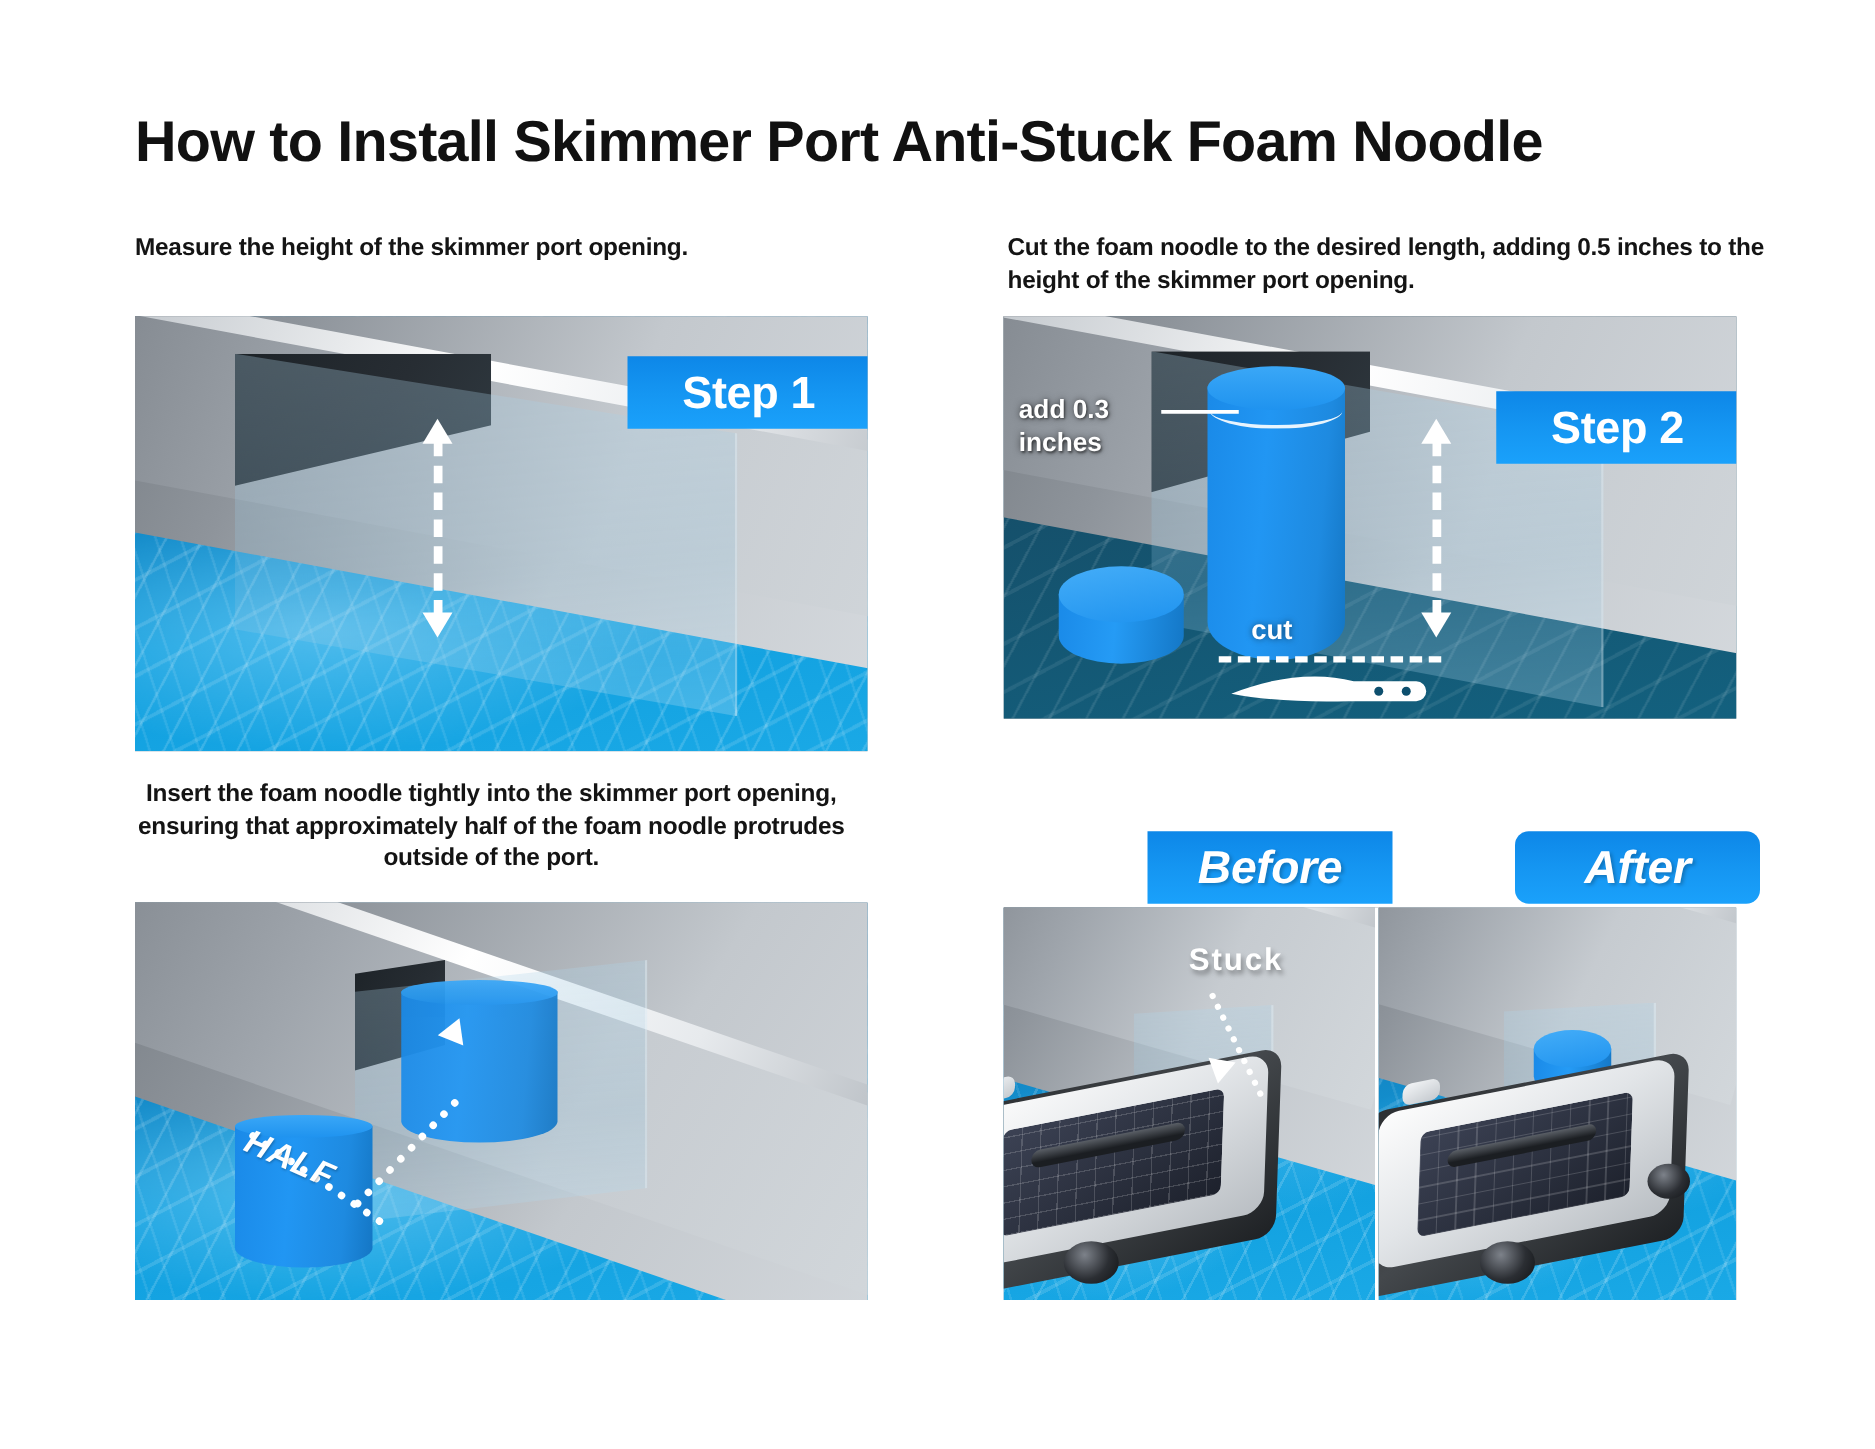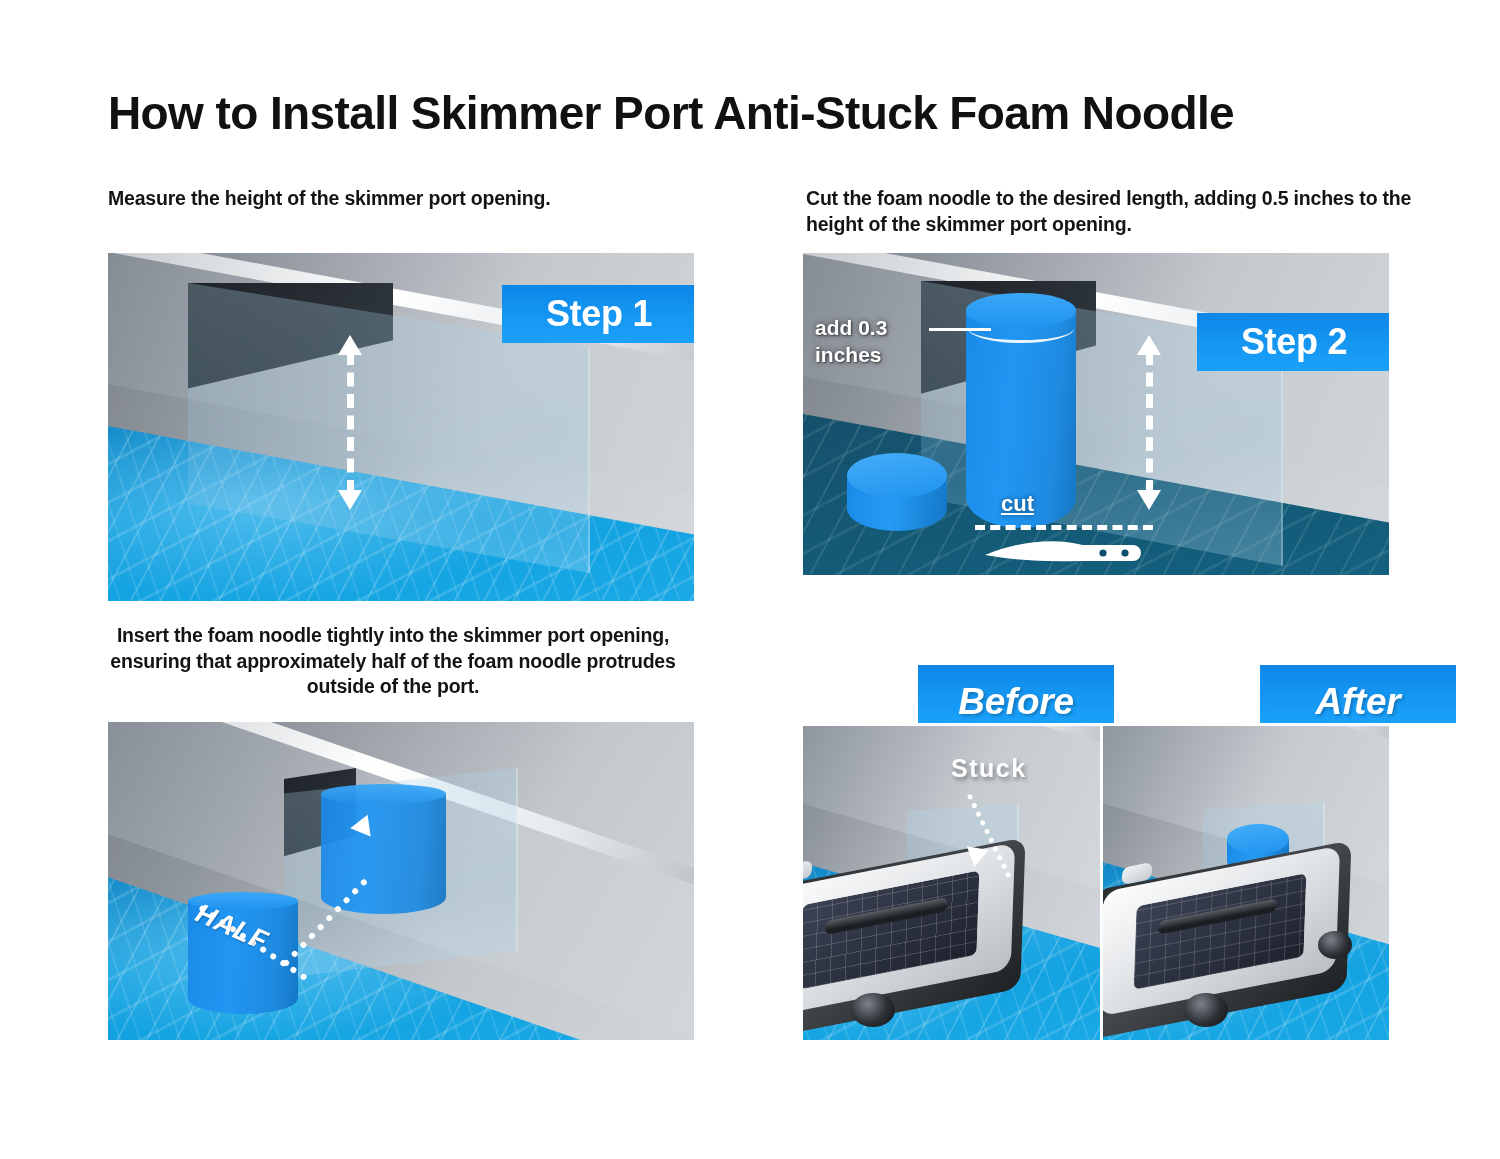--- a/index.html
+++ b/index.html
@@ -150,21 +150,20 @@
     display: flex;
     align-items: center;
     justify-content: center;
     letter-spacing: -0.3px;
   }
   .badge-step { width: 194px; height: 58px; font-size: 36px; }
   .badge-ba {
     width: 196px; height: 58px; font-size: 37px;
     font-style: italic; font-weight: bold;
     text-shadow: 2px 2px 3px rgba(0,0,0,0.22);
-    align-items: flex-end;
   }
 
   
   .cyl { position: absolute; }
   .cyl .body {
     position: absolute; left: 0; right: 0; bottom: 0; top: 7%;
     background: linear-gradient(95deg, #1a8ae8 0%, #2196f3 40%, #1e8ae0 78%, #1476c4 100%);
     border-radius: 0 0 50% 50% / 0 0 14% 14%;
   }
   .cyl .top {
@@ -206,21 +205,20 @@
     background: #ffffff;
   }
 
   
   .cut-label {
     position: absolute;
     color: #ffffff;
     font-weight: bold;
     font-size: 22px;
     text-shadow: 0 0 5px rgba(0,0,0,0.5);
-    text-decoration: underline;
   }
   .cut-line {
     position: absolute;
     height: 0;
     border-top: 5px dashed #ffffff;
   }
 
   
   .half-label {
     position: absolute;
@@ -400,21 +398,21 @@
     <div class="dot-path" style="left:176px; top:240px; width:118px; transform:rotate(-46deg);"></div>
     <div class="dot-tip" style="left:245px; top:92px; transform:rotate(22deg);"></div>
 
     <div class="half-label" style="left:86px; top:190px;">HALF</div>
   </div>
 </div>
 
 <div class="badge badge-ba" style="left:918px; top:665px;">
   <span>Before</span>
 </div>
-<div class="badge badge-ba" style="left:1260px; top:665px;">
+<div class="badge badge-ba" style="left:1212px; top:665px;border-radius:11px;">
   <span>After</span>
 </div>
 
 <div class="panel p4">
 
   <div style="position:absolute; left:0; top:0; width:297px; height:100%; overflow:hidden;">
     <div class="water"></div>
     <div class="deck" style="left:-20%; top:-88%; width:150%; height:126%; transform:rotate(16deg);"></div>
     <div class="deck-face" style="top:-28%; height:48%; transform:rotate(16deg);"></div>
     <div class="deck-edge" style="top:-30%; transform:rotate(16deg);"></div>

